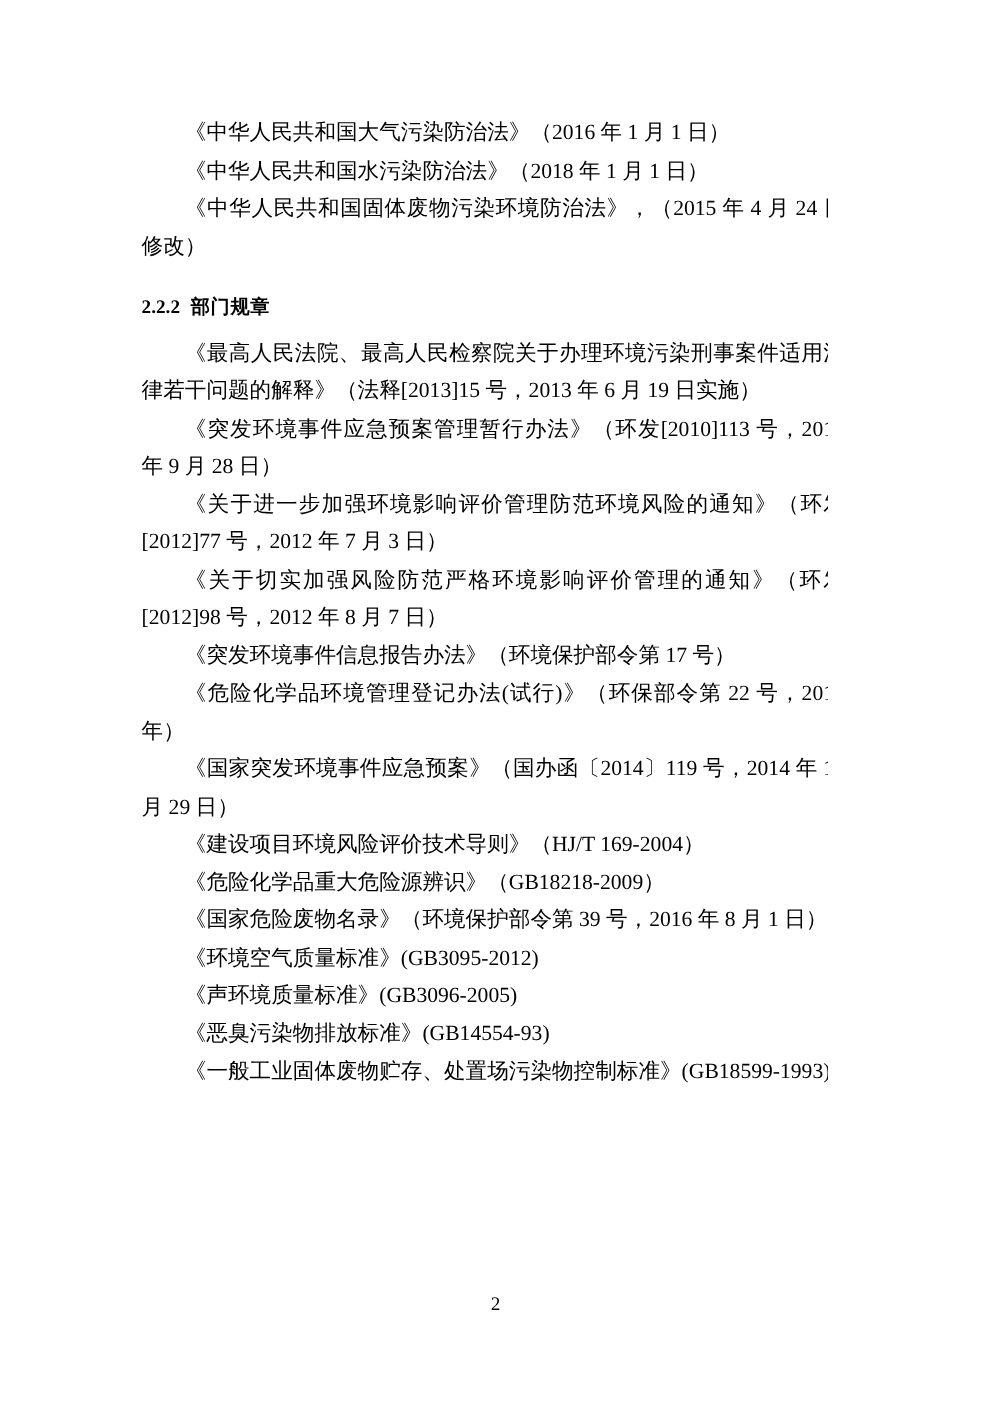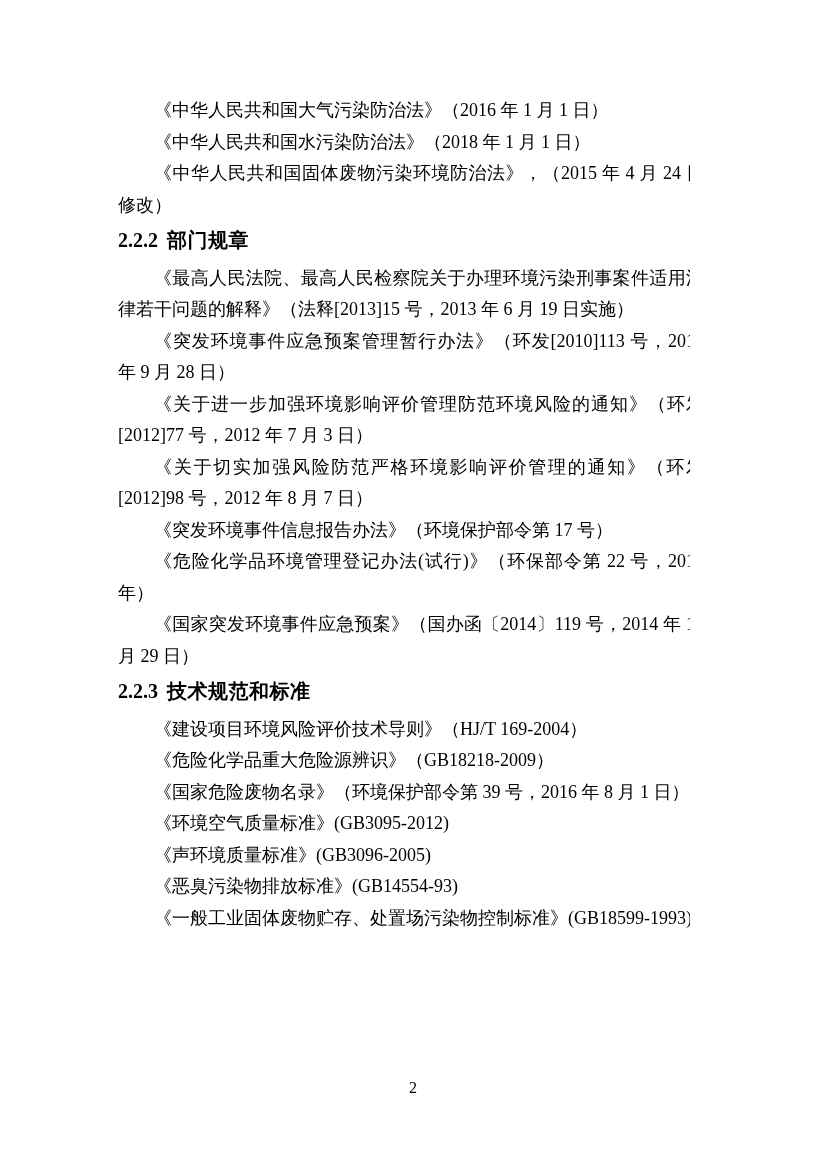--- a/index.html
+++ b/index.html
@@ -23,22 +23,22 @@
     width: 586px;
     font-size: 18px;
     line-height: 31.5px;
     text-align: justify;
   }
   .para {
     margin: 0;
     text-indent: 2em;
   }
   .heading {
-    margin: 4px 0 6px 0;
-    font-size: 20px;
+    margin: 20px 0 6px 0;
+    font-size: 16px;
     line-height: 31.5px;
     font-weight: bold;
     text-align: left;
     text-indent: 0;
   }
   .heading .num {
     font-family: "Liberation Serif", "DejaVu Serif", serif;
     margin-right: 9px;
   }
   .heading .ttl {
@@ -70,23 +70,20 @@
     </h2>
 
     <p class="para">《最高人民法院、最高人民检察院关于办理环境污染刑事案件适用法律若干问题的解释》（法释[2013]15 号，2013 年 6 月 19 日实施）</p>
     <p class="para">《突发环境事件应急预案管理暂行办法》（环发[2010]113 号，2010 年 9 月 28 日）</p>
     <p class="para">《关于进一步加强环境影响评价管理防范环境风险的通知》（环发[2012]77 号，2012 年 7 月 3 日）</p>
     <p class="para">《关于切实加强风险防范严格环境影响评价管理的通知》（环发[2012]98 号，2012 年 8 月 7 日）</p>
     <p class="para">《突发环境事件信息报告办法》（环境保护部令第 17 号）</p>
     <p class="para">《危险化学品环境管理登记办法(试行)》（环保部令第 22 号，2012 年）</p>
     <p class="para">《国家突发环境事件应急预案》（国办函〔2014〕119 号，2014 年 12 月 29 日）</p>
 
-    <h2 class="heading">
-      <span class="num">2.2.3</span><span class="ttl">技术规范和标准</span>
-    </h2>
 
     <p class="para">《建设项目环境风险评价技术导则》（HJ/T 169-2004）</p>
     <p class="para">《危险化学品重大危险源辨识》（GB18218-2009）</p>
     <p class="para">《国家危险废物名录》（环境保护部令第 39 号，2016 年 8 月 1 日）</p>
     <p class="para">《环境空气质量标准》(GB3095-2012)</p>
     <p class="para">《声环境质量标准》(GB3096-2005)</p>
     <p class="para">《恶臭污染物排放标准》(GB14554-93)</p>
     <p class="para">《一般工业固体废物贮存、处置场污染物控制标准》(GB18599-1993)</p>
 
   </div>

